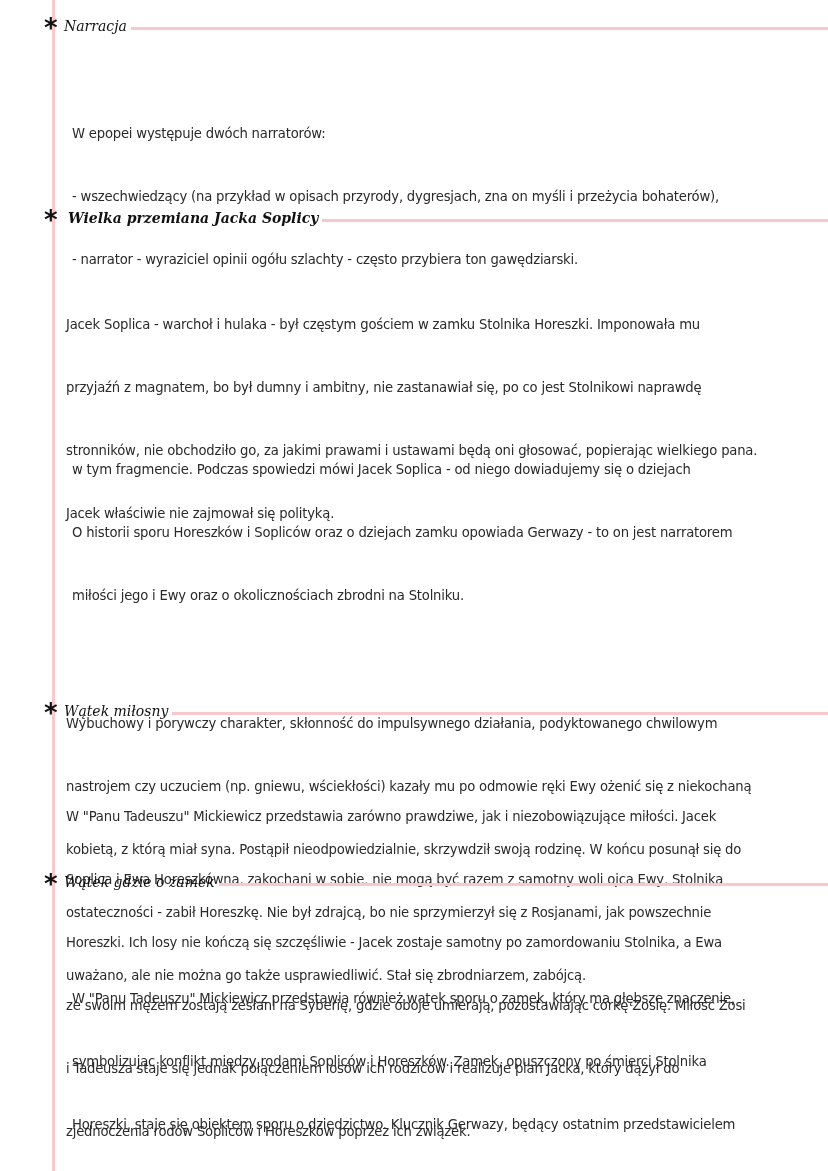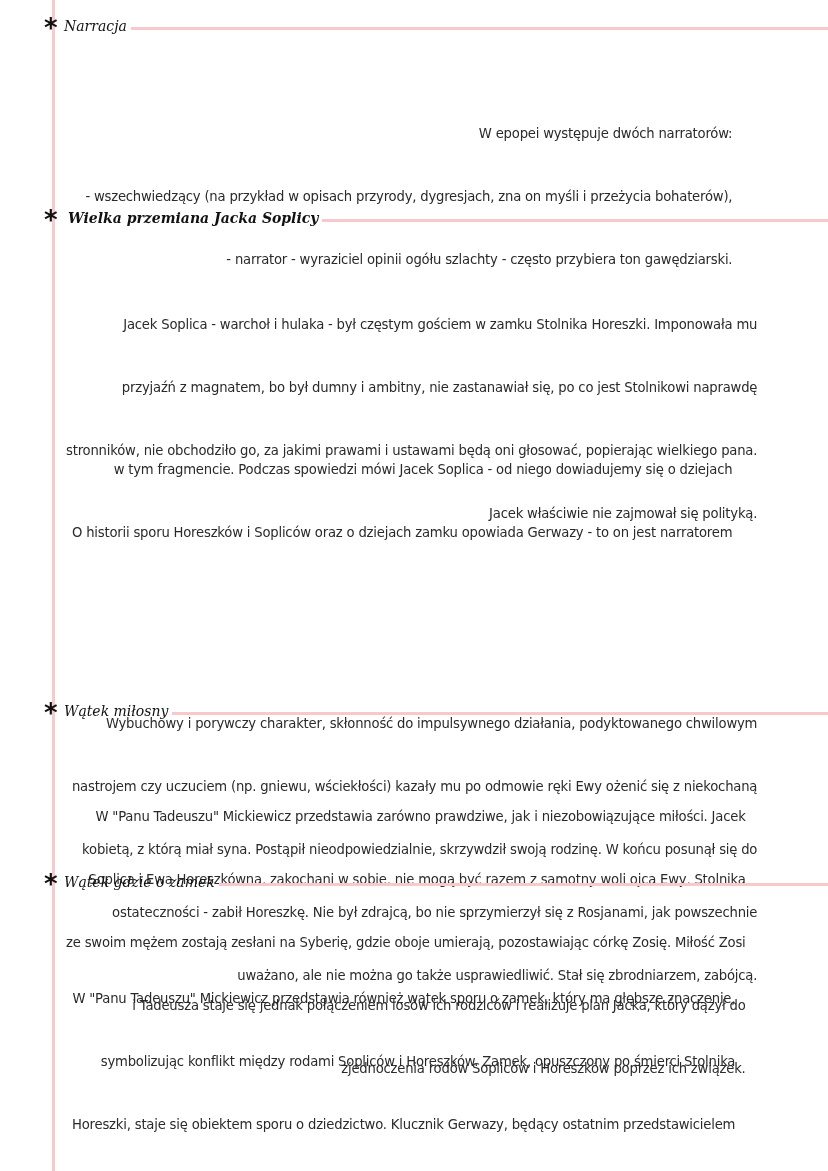--- a/index.html
+++ b/index.html
@@ -59,21 +59,21 @@
     }
     .body {
       position: absolute;
       font-family: "DejaVu Sans", sans-serif;
       font-size: 13.2px;
       line-height: 21px;
       color: #2a2a2a;
       letter-spacing: -0.2px;
       white-space: pre-wrap;
     }
-    .para { margin: 0; text-align: right; }
+    .para { margin: 0; }
     .gap { height: 21px; }
   </style>
 </head>
 <body>
 
 <div class="margin-line"></div>
 
 <div class="section" style="top:0;">
   <div class="heading-row" style="top:12px;">
     <span class="asterisk">*</span>
@@ -83,20 +83,21 @@
   <div class="body" style="left:72px; top:39px;">
     <div class="para">
       <div>W epopei występuje dwóch narratorów:</div>
       <div>- wszechwiedzący (na przykład w opisach przyrody, dygresjach, zna on myśli i przeżycia bohaterów),</div>
       <div>- narrator - wyraziciel opinii ogółu szlachty - często przybiera ton gawędziarski.</div>
     </div>
     <div class="gap"></div>
     <div class="para">
       <div>w tym fragmencie. Podczas spowiedzi mówi Jacek Soplica - od niego dowiadujemy się o dziejach</div>
       <div>O historii sporu Horeszków i Sopliców oraz o dziejach zamku opowiada Gerwazy - to on jest narratorem</div>
+      <div>miłości jego i Ewy oraz o okolicznościach zbrodni na Stolniku.</div>
     </div>
   </div>
 </div>
 
 <div class="section" style="top:0;">
   <div class="heading-row" style="top:204px;">
     <span class="asterisk">*</span>
     <span class="heading-text" style="padding-left:4px;font-weight:bold;">Wielka przemiana Jacka Soplicy</span>
     <span class="heading-rule"></span>
   </div>
@@ -123,20 +124,21 @@
 <div class="section" style="top:0;">
   <div class="heading-row" style="top:697px;">
     <span class="asterisk">*</span>
     <span class="heading-text">Wątek miłosny</span>
     <span class="heading-rule"></span>
   </div>
   <div class="body" style="left:66px; top:722px;">
     <div class="para">
       <div>W "Panu Tadeuszu" Mickiewicz przedstawia zarówno prawdziwe, jak i niezobowiązujące miłości. Jacek</div>
       <div>Soplica i Ewa Horeszkówna, zakochani w sobie, nie mogą być razem z samotny woli ojca Ewy, Stolnika</div>
+      <div>Horeszki. Ich losy nie kończą się szczęśliwie - Jacek zostaje samotny po zamordowaniu Stolnika, a Ewa</div>
       <div>ze swoim mężem zostają zesłani na Syberię, gdzie oboje umierają, pozostawiając córkę Zosię. Miłość Zosi</div>
       <div>i Tadeusza staje się jednak połączeniem losów ich rodziców i realizuje plan Jacka, który dążył do</div>
       <div>zjednoczenia rodów Sopliców i Horeszków poprzez ich związek.</div>
     </div>
   </div>
 </div>
 
 <div class="section" style="top:0;">
   <div class="heading-row" style="top:868px;">
     <span class="asterisk">*</span>

